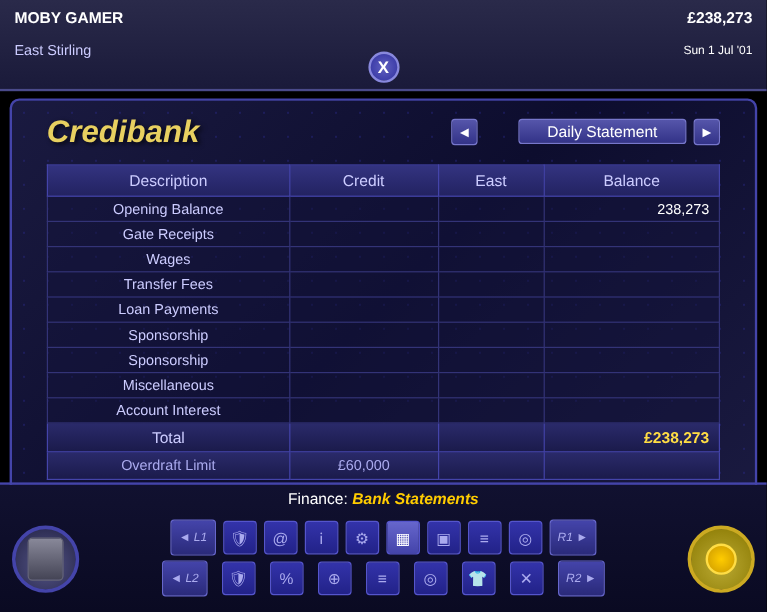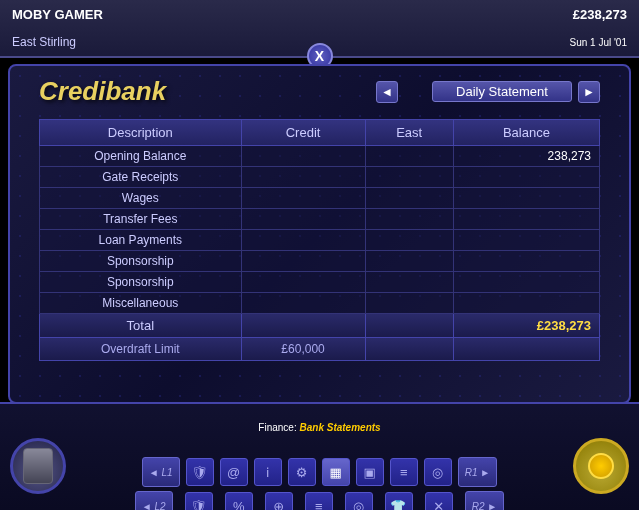--- a/index.html
+++ b/index.html
@@ -10,21 +10,21 @@
       font-family: Arial, sans-serif;
       overflow: hidden;
       position: relative;
     }
 
     
     #top-bar {
       width: 100%;
       background: linear-gradient(to bottom, #2a2a4a, #1a1a3a);
       border-bottom: 2px solid #4a4a8a;
-      height: 58px;
+      height: 76px;
       position: relative;
       display: flex;
       flex-direction: column;
     }
     #top-row {
       display: flex;
       justify-content: space-between;
       align-items: center;
       padding: 4px 12px;
       height: 28px;
@@ -301,22 +301,22 @@
     }
     #right-stick-inner {
       width: 26px;
       height: 26px;
       background: radial-gradient(circle, #ffcc00, #cc9900);
       border-radius: 50%;
       border: 2px solid #ffdd44;
     }
     #finance-bar {
       text-align: center;
-      padding: 18px 0;
-      font-size: 10px;
+      padding: 4px 0;
+      font-size: 13px;
     }
     #finance-label {
       color: #ffffff;
     }
     #finance-value {
       color: #ffcc00;
       font-style: italic;
       font-weight: bold;
     }
   </style>
@@ -394,20 +394,26 @@
           <td class="value"></td>
         </tr>
         <tr>
           <td>Sponsorship</td>
           <td></td>
           <td></td>
           <td class="value"></td>
         </tr>
         <tr>
           <td>Miscellaneous</td>
+          <td></td>
+          <td></td>
+          <td class="value"></td>
+        </tr>
+        <tr>
+          <td>Account Interest</td>
           <td></td>
           <td></td>
           <td class="value"></td>
         </tr>
       </tbody>
     <tfoot>
       <tr>
         <td>Total</td>
         <td></td>
         <td></td>

